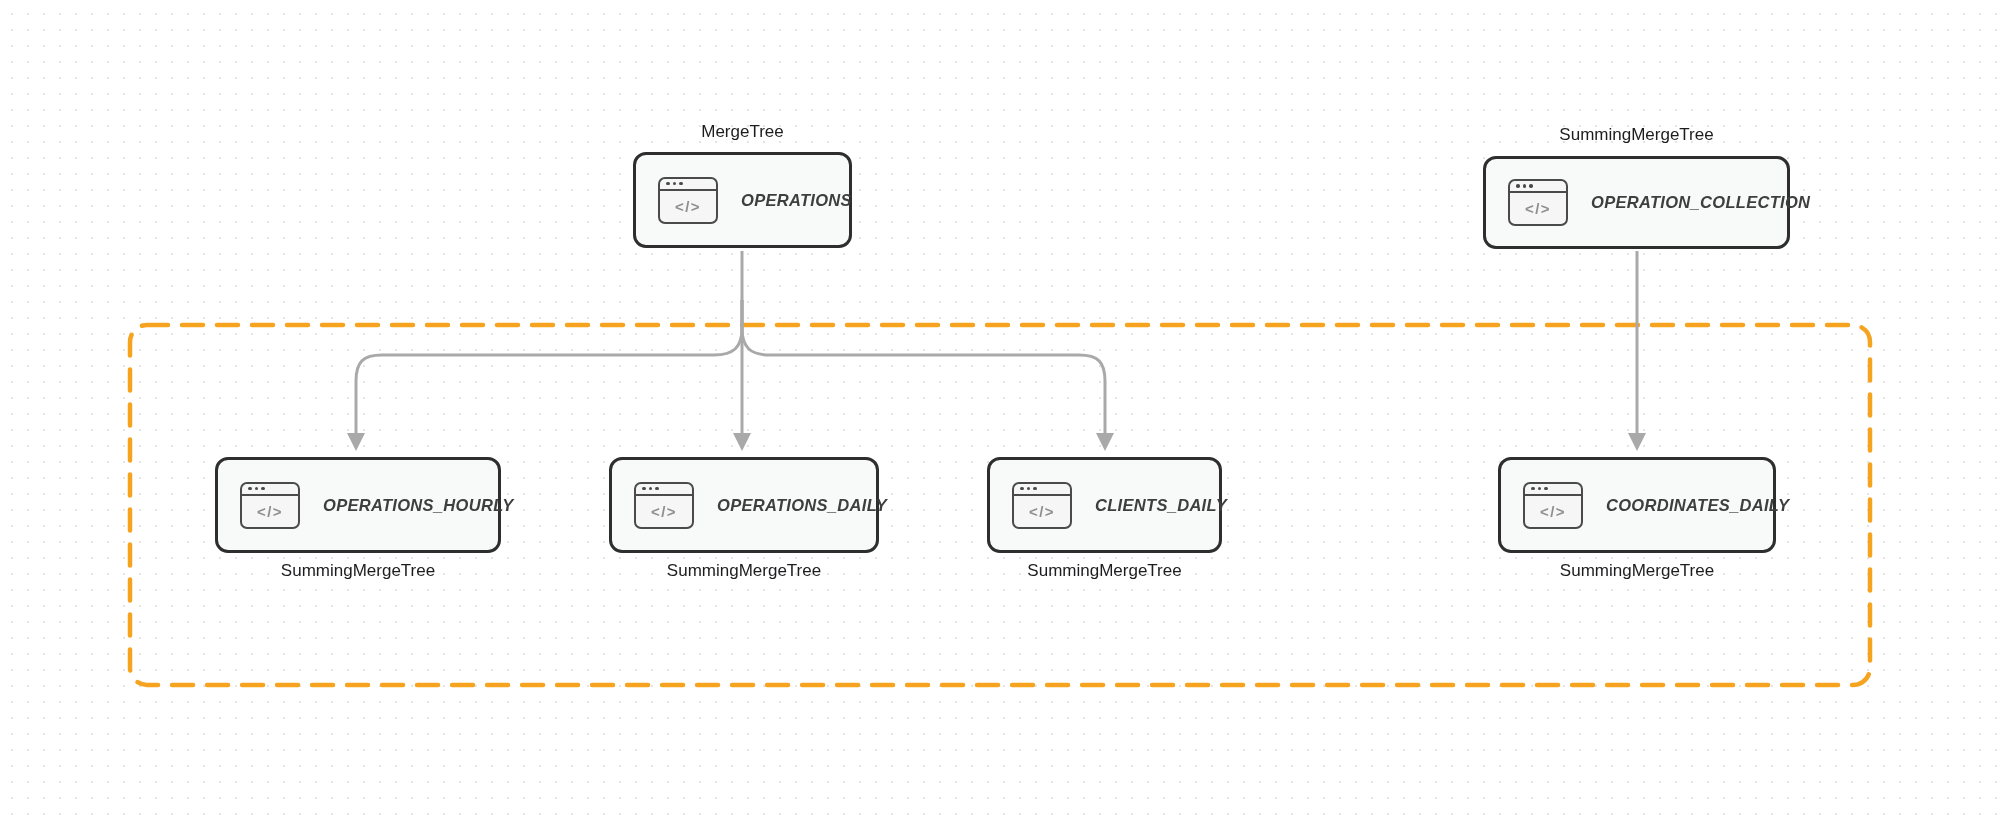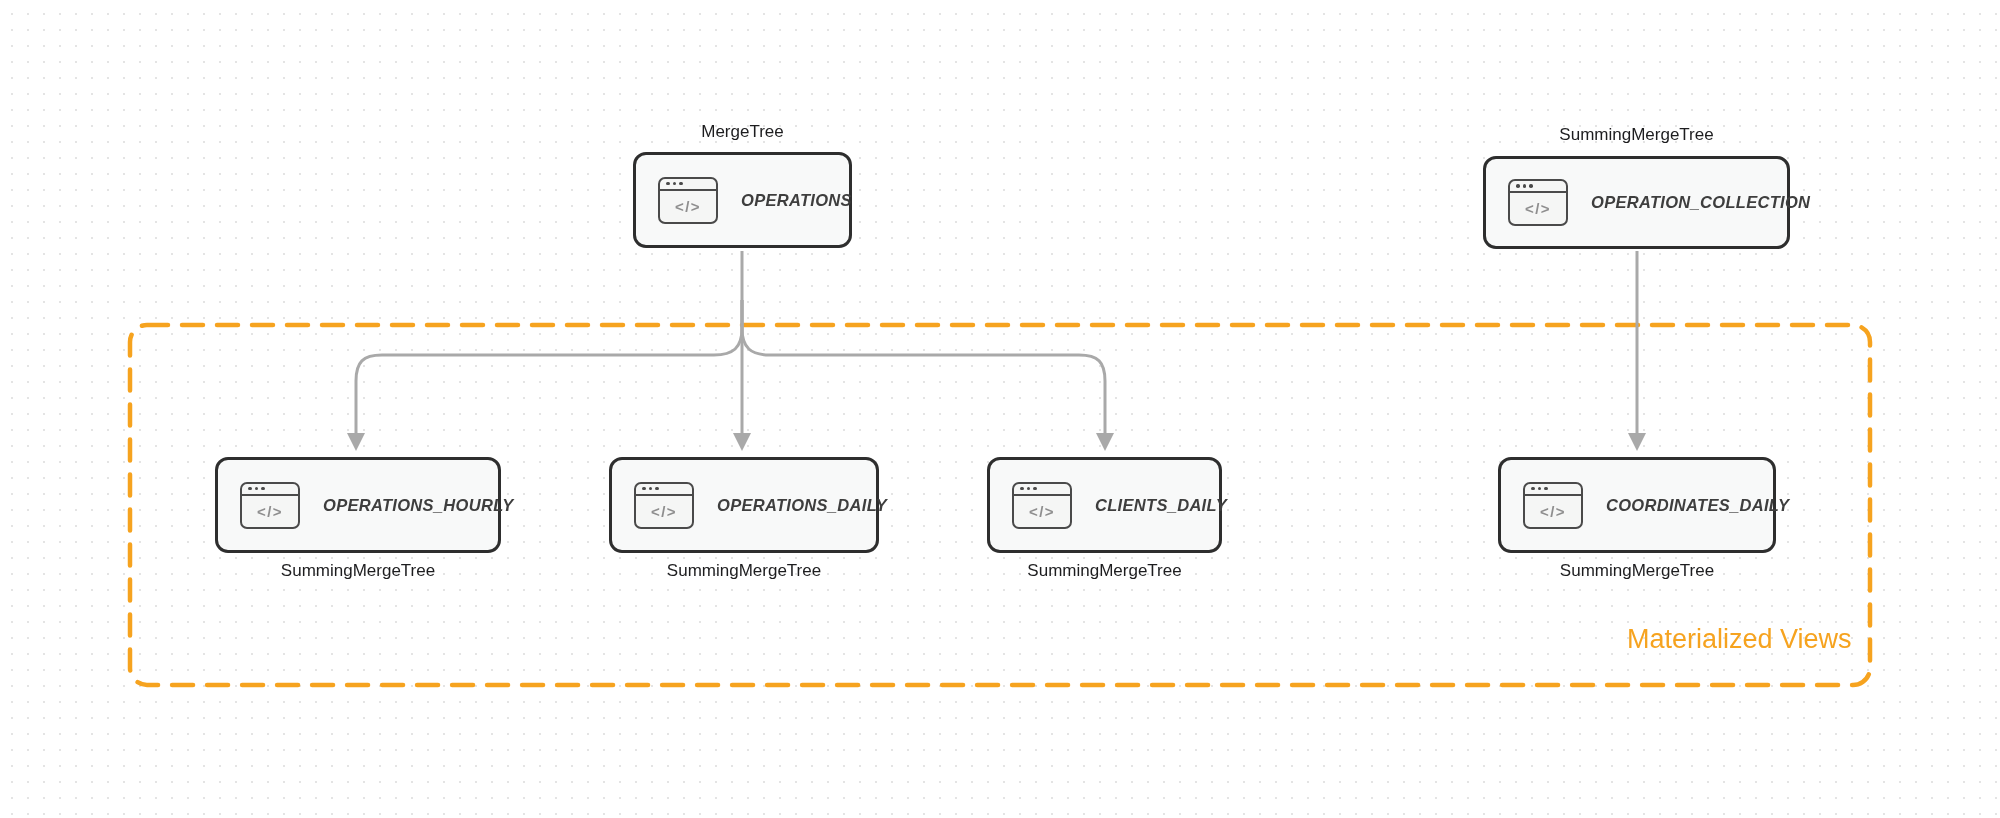--- a/index.html
+++ b/index.html
@@ -221,15 +221,14 @@
       <span class="win-bar">
           <i></i>
           <i></i>
           <i></i>
         </span>
       <span class="win-body">&lt;/&gt;</span>
     </span>
     <span class="node-title">COORDINATES_DAILY</span>
   </div>
 
-  <div class="mv-label" style="left:1627px; top:624px;">Materialized Views</div>
 
 </div>
 
 </body></html>

